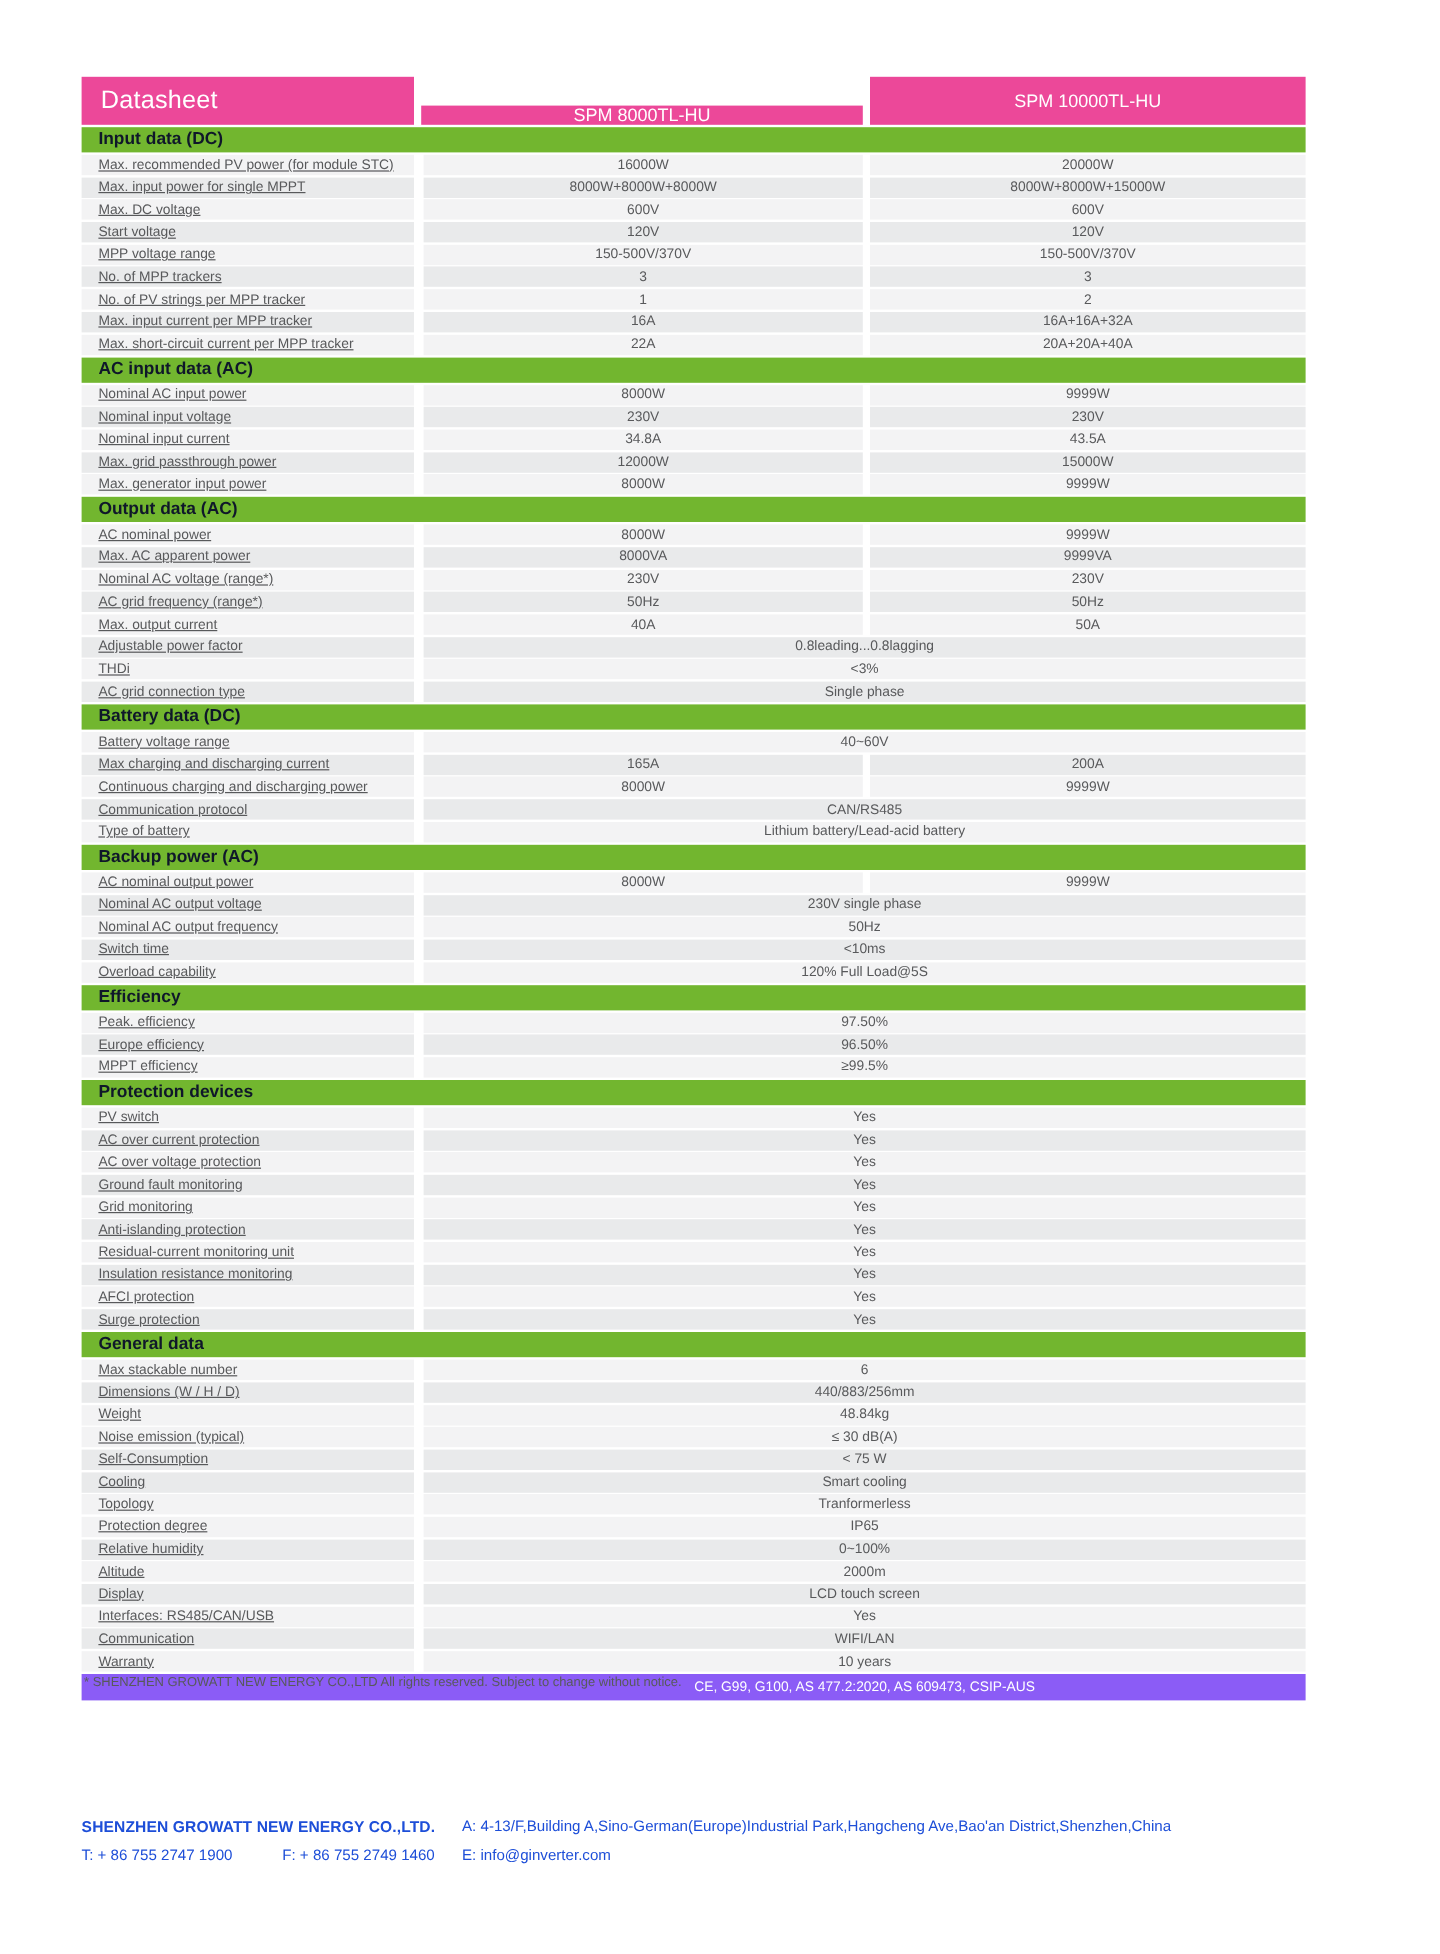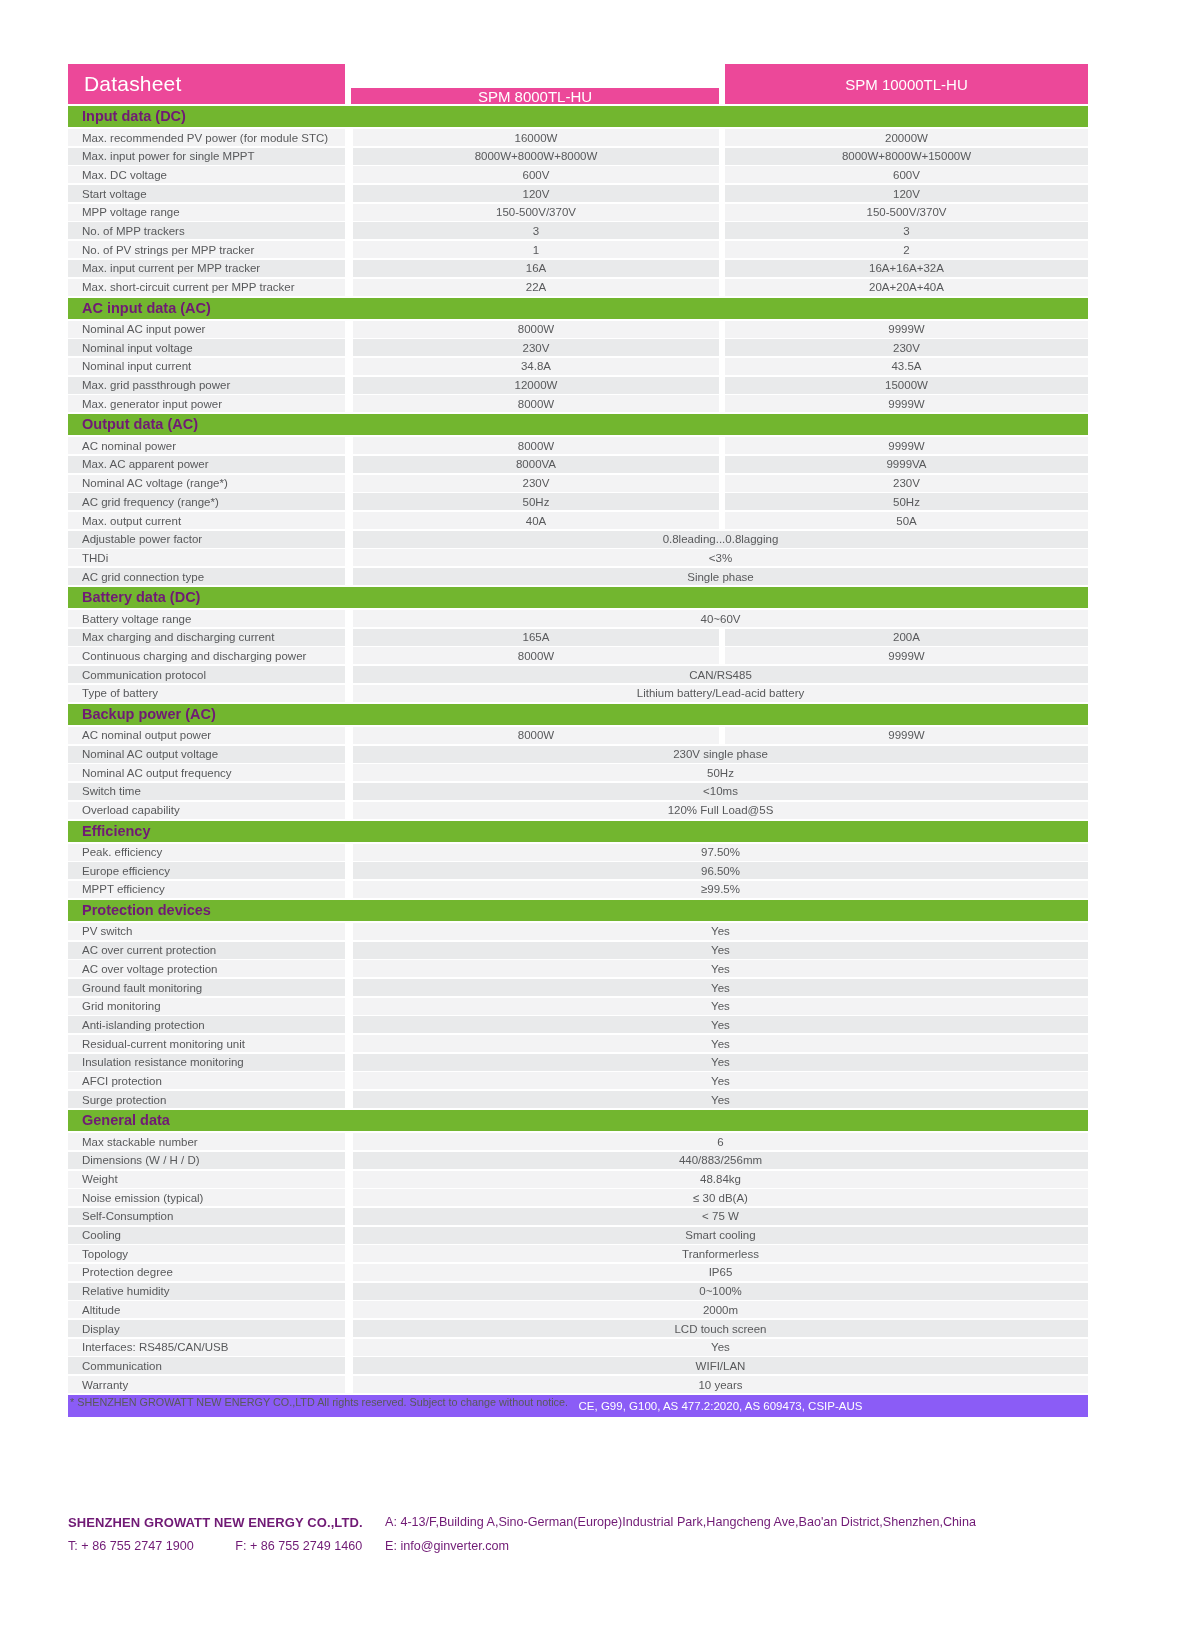--- a/index.html
+++ b/index.html
@@ -12,46 +12,46 @@
 
   
   .table-header{display:flex;height:40px;margin-bottom:1px;}
   .th-cell{background:#ec4899;color:#fff;font-weight:normal;box-sizing:border-box;}
   .th-title{width:277px;margin-right:6px;font-size:21px;display:flex;align-items:center;padding-left:16px;letter-spacing:0.2px;}
   .th-col1{width:368px;margin-right:6px;font-size:15px;display:flex;align-items:center;justify-content:center;margin-top:24px;}
   .th-col2{width:363px;font-size:15px;display:flex;align-items:center;justify-content:center;}
 
   
   .section-bar{
-    background:#72b62f;color:#701a75;font-weight:bold;font-size:14.5px;
+    background:#72b62f;color:#0f172a;font-weight:bold;font-size:14.5px;
     height:21px;line-height:21px;padding-left:14px;margin:2px 0 2px 0;
   }
 
   
   .row{display:flex;height:17px;margin-bottom:1.7px;font-size:11.5px;}
   .cell{box-sizing:border-box;display:flex;align-items:center;}
-  .c-label{width:277px;margin-right:8px;padding-left:14px;}
+  .c-label{width:277px;margin-right:8px;padding-left:14px;text-decoration:underline;}
   .c-v1{width:366px;margin-right:6px;justify-content:center;text-align:center;}
   .c-v2{width:363px;justify-content:center;text-align:center;}
   .c-span{width:735px;justify-content:center;text-align:right;}
   .row.light .cell{background:#f3f3f4;}
   .row.dark  .cell{background:#e9eaeb;}
 
   
   .cert-bar{margin-top:2px;background:#8b5cf6;height:22px;display:flex;align-items:center;}
   .cert-text{margin-left:285px;width:735px;text-align:center;color:#ffffff;font-size:11.5px;}
 
   
   .footnote{position:absolute;left:70px;top:1396px;font-size:10.8px;color:#58595b;}
 
   
   .footer{
     position:absolute;left:68px;top:1515px;width:1090px;
     display:grid;grid-template-columns:305px 1fr;row-gap:9px;column-gap:12px;
-    font-size:12.6px;color:#701a75;
+    font-size:12.6px;color:#1d4ed8;
   }
   .company{font-weight:bold;font-size:13px;letter-spacing:0.1px;}
   .phones span{display:inline-block;}
   .phones .fax{margin-left:38px;}
 </style>
 </head>
 <body>
 
 <div class="sheet">
 

